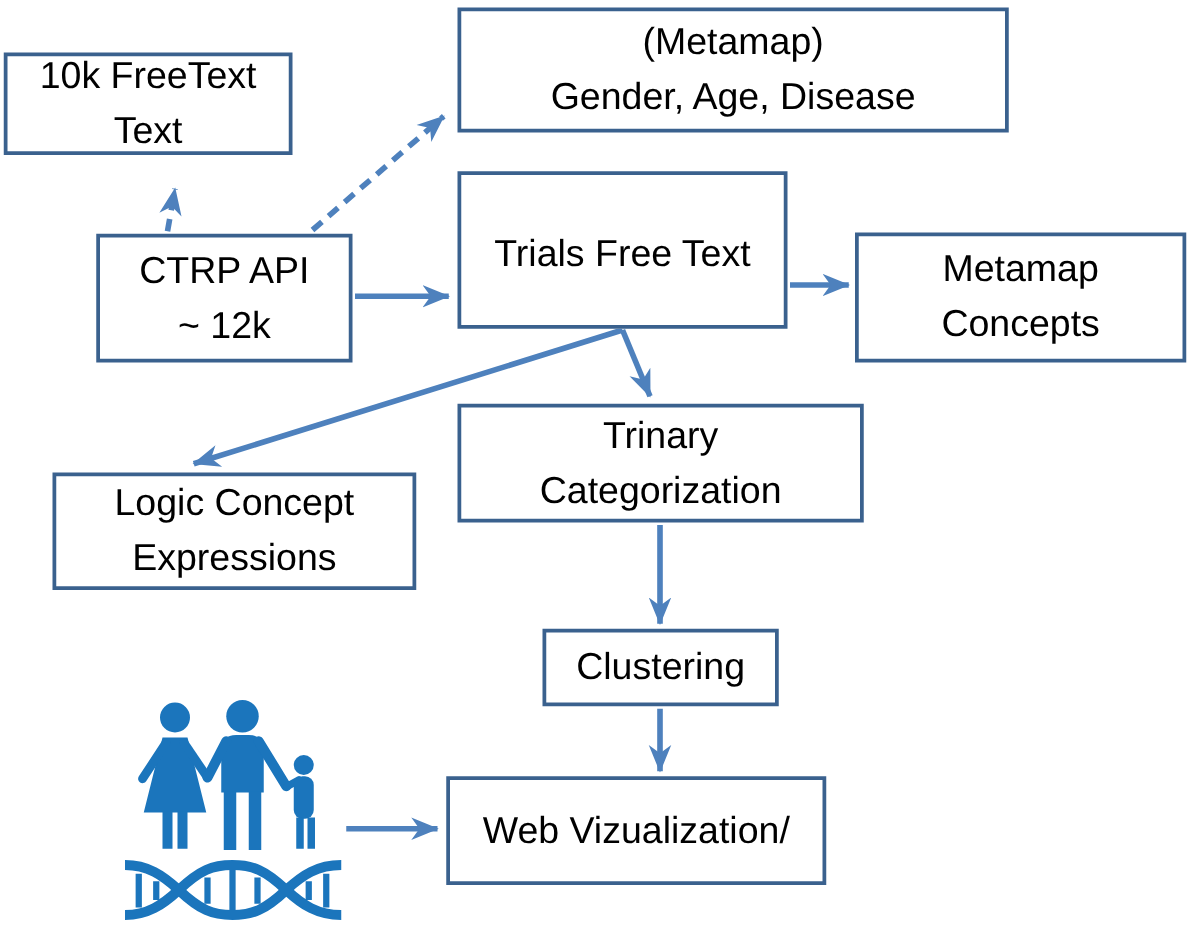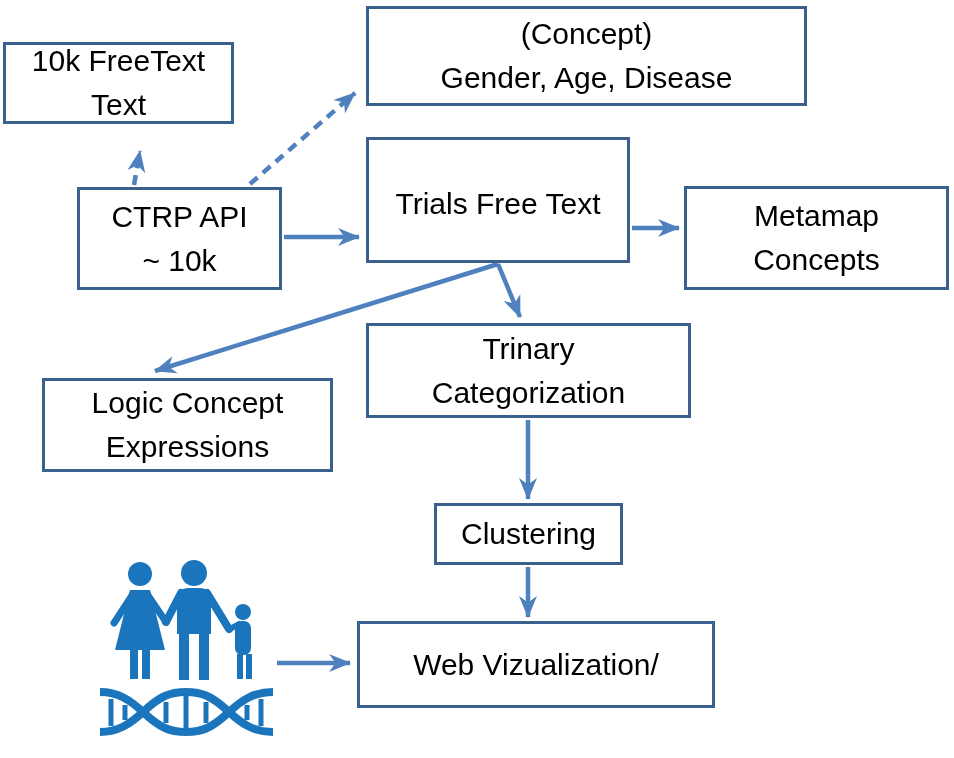--- a/index.html
+++ b/index.html
@@ -90,27 +90,27 @@
       </g>
     </g>
   </svg>
 
   <div class="node" style="left:3px;top:42px;width:231px;height:82px">
     <div class="line">10k FreeText</div>
     <div class="line">Text</div>
   </div>
 
   <div class="node" style="left:366px;top:6px;width:441px;height:100px">
-    <div class="line">(Concept)</div>
+    <div class="line">(Metamap)</div>
     <div class="line">Gender, Age, Disease</div>
   </div>
 
   <div class="node" style="left:77px;top:187px;width:205px;height:103px">
     <div class="line">CTRP API</div>
-    <div class="line">~ 10k</div>
+    <div class="line">~ 12k</div>
   </div>
 
   <div class="node top-align" style="left:366px;top:137px;width:264px;height:126px">
     <div class="line">Trials Free Text</div>
   </div>
 
   <div class="node" style="left:684px;top:186px;width:265px;height:104px">
     <div class="line">Metamap</div>
     <div class="line">Concepts</div>
   </div>
@@ -122,17 +122,17 @@
 
   <div class="node" style="left:366px;top:323px;width:325px;height:95px">
     <div class="line">Trinary</div>
     <div class="line">Categorization</div>
   </div>
 
   <div class="node" style="left:434px;top:503px;width:189px;height:62px">
     <div class="line">Clustering</div>
   </div>
 
-  <div class="node tight" style="left:357px;top:621px;width:358px;height:87px">
+  <div class="node tight" style="left:357px;top:621px;width:304px;height:87px">
     <div class="line">Web Vizualization/</div>
   </div>
 
 </div>
 
 </body></html>

